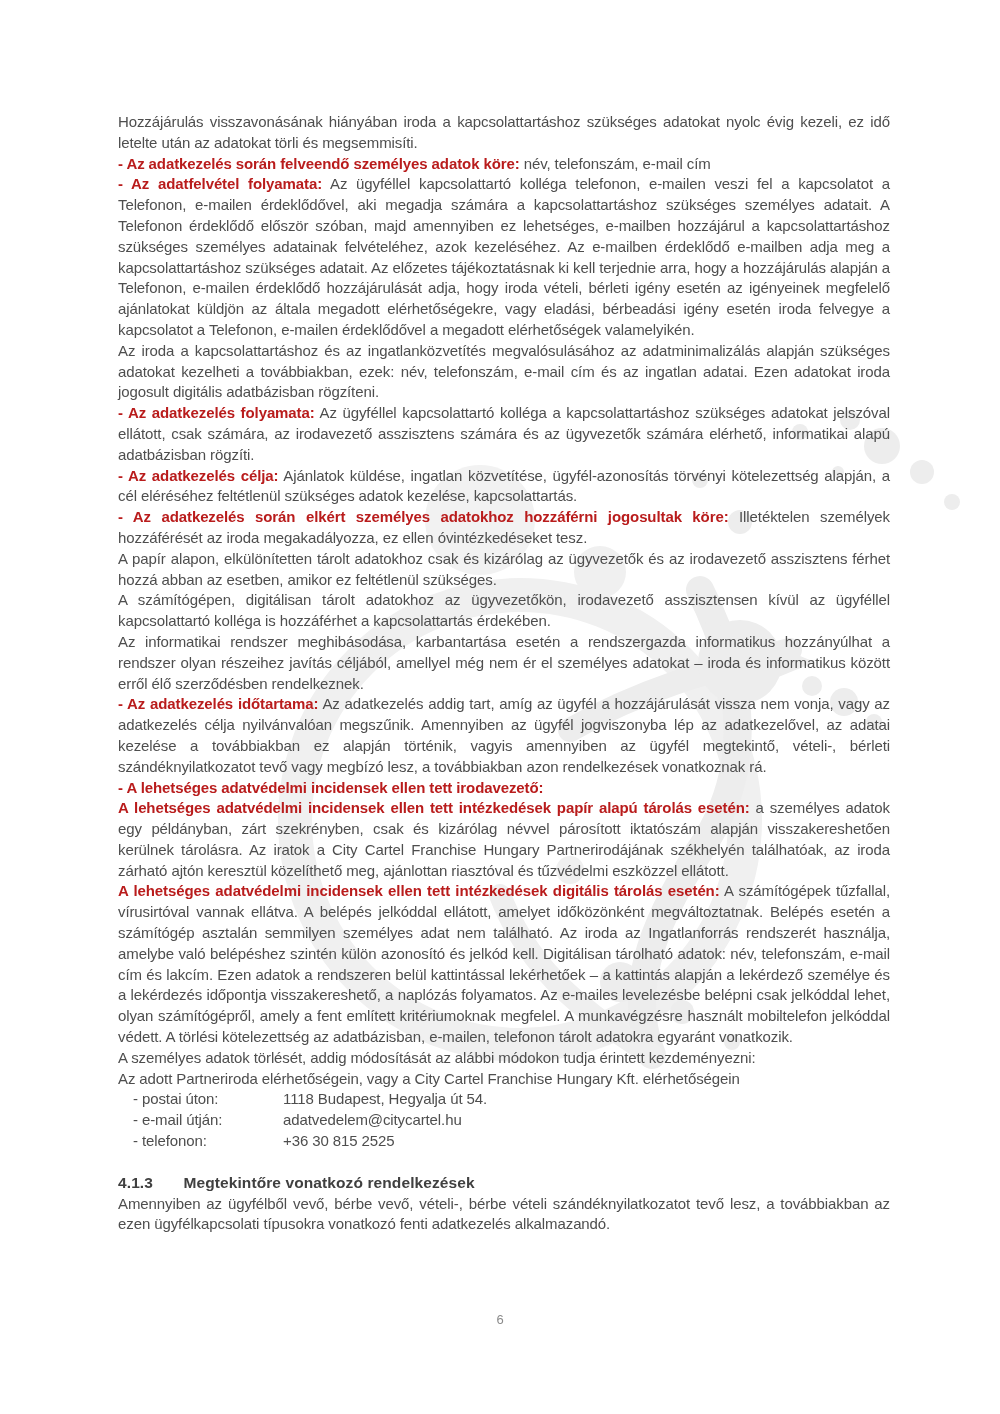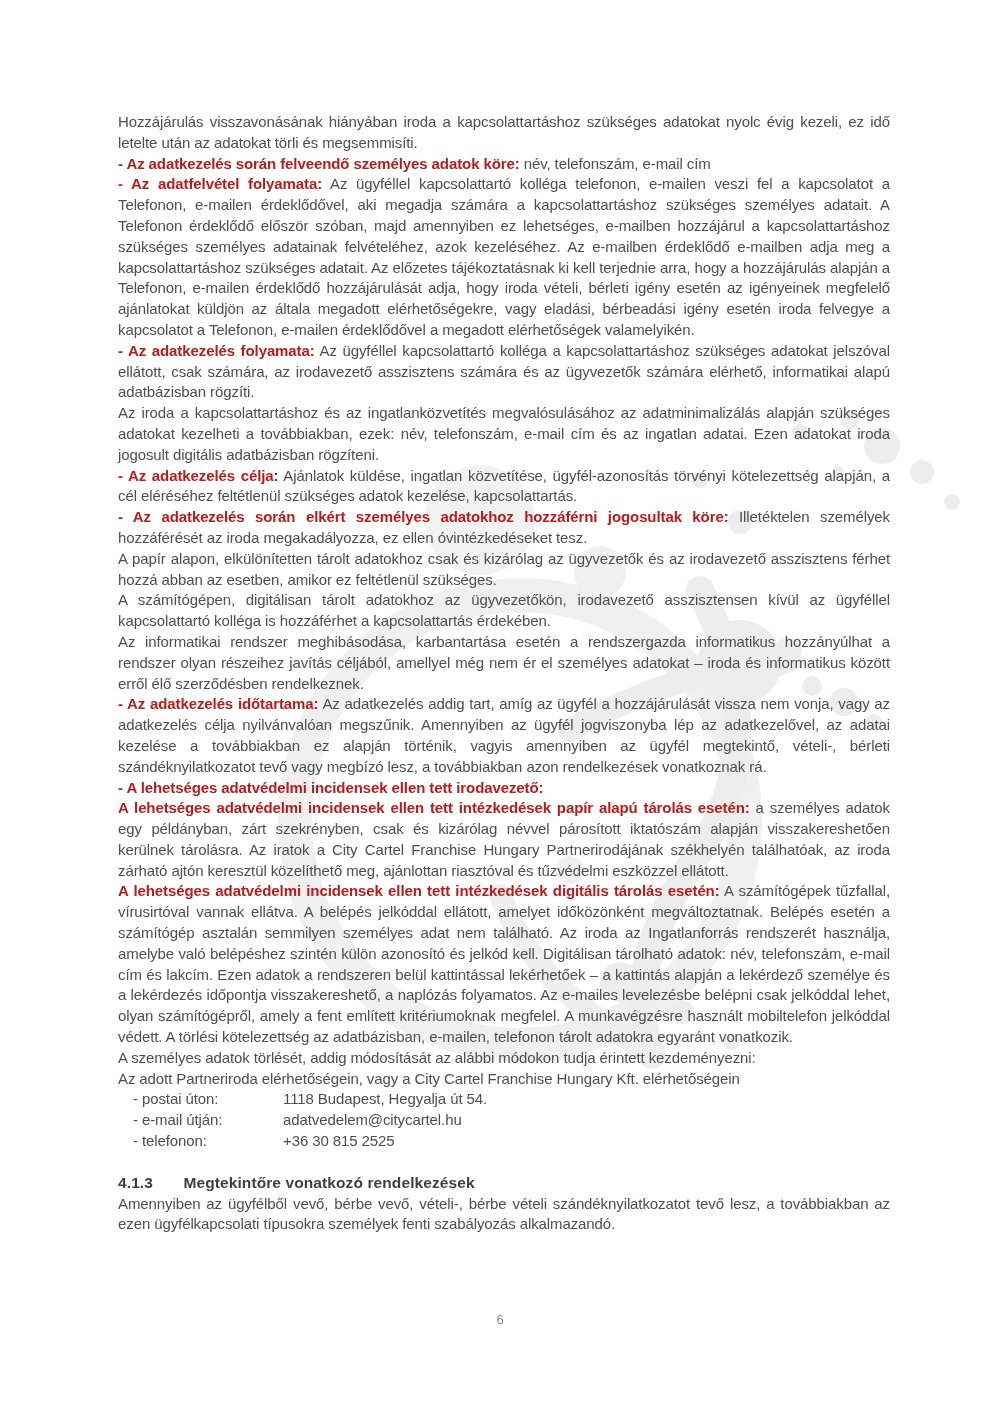--- a/index.html
+++ b/index.html
@@ -89,22 +89,22 @@
       <circle cx="300" cy="520" r="14" fill="#f0f0f0"></circle>
     </g>
   </svg>
 
   <div class="content">
 
     <div id="blocks">
         <p class="para">Hozzájárulás visszavonásának hiányában iroda a kapcsolattartáshoz szükséges adatokat nyolc évig kezeli, ez idő letelte után az adatokat törli és megsemmisíti.</p>
         <p class="para"><b>- Az adatkezelés során felveendő személyes adatok köre:</b> név, telefonszám, e-mail cím</p>
         <p class="para"><b>- Az adatfelvétel folyamata:</b> Az ügyféllel kapcsolattartó kolléga telefonon, e-mailen veszi fel a kapcsolatot a Telefonon, e-mailen érdeklődővel, aki megadja számára a kapcsolattartáshoz szükséges személyes adatait. A Telefonon érdeklődő először szóban, majd amennyiben ez lehetséges, e-mailben hozzájárul a kapcsolattartáshoz szükséges személyes adatainak felvételéhez, azok kezeléséhez. Az e-mailben érdeklődő e-mailben adja meg a kapcsolattartáshoz szükséges adatait. Az előzetes tájékoztatásnak ki kell terjednie arra, hogy a hozzájárulás alapján a Telefonon, e-mailen érdeklődő hozzájárulását adja, hogy iroda vételi, bérleti igény esetén az igényeinek megfelelő ajánlatokat küldjön az általa megadott elérhetőségekre, vagy eladási, bérbeadási igény esetén iroda felvegye a kapcsolatot a Telefonon, e-mailen érdeklődővel a megadott elérhetőségek valamelyikén.</p>
+        <p class="para">Az iroda a kapcsolattartáshoz és az ingatlanközvetítés megvalósulásához az adatminimalizálás alapján szükséges adatokat kezelheti a továbbiakban, ezek: név, telefonszám, e-mail cím és az ingatlan adatai. Ezen adatokat iroda jogosult digitális adatbázisban rögzíteni.</p>
         <p class="para"><b>- Az adatkezelés folyamata:</b> Az ügyféllel kapcsolattartó kolléga a kapcsolattartáshoz szükséges adatokat jelszóval ellátott, csak számára, az irodavezető asszisztens számára és az ügyvezetők számára elérhető, informatikai alapú adatbázisban rögzíti.</p>
-        <p class="para">Az iroda a kapcsolattartáshoz és az ingatlanközvetítés megvalósulásához az adatminimalizálás alapján szükséges adatokat kezelheti a továbbiakban, ezek: név, telefonszám, e-mail cím és az ingatlan adatai. Ezen adatokat iroda jogosult digitális adatbázisban rögzíteni.</p>
         <p class="para"><b>- Az adatkezelés célja:</b> Ajánlatok küldése, ingatlan közvetítése, ügyfél-azonosítás törvényi kötelezettség alapján, a cél eléréséhez feltétlenül szükséges adatok kezelése, kapcsolattartás.</p>
         <p class="para"><b>- Az adatkezelés során elkért személyes adatokhoz hozzáférni jogosultak köre:</b> Illetéktelen személyek hozzáférését az iroda megakadályozza, ez ellen óvintézkedéseket tesz.</p>
         <p class="para">A papír alapon, elkülönítetten tárolt adatokhoz csak és kizárólag az ügyvezetők és az irodavezető asszisztens férhet hozzá abban az esetben, amikor ez feltétlenül szükséges.</p>
         <p class="para">A számítógépen, digitálisan tárolt adatokhoz az ügyvezetőkön, irodavezető asszisztensen kívül az ügyféllel kapcsolattartó kolléga is hozzáférhet a kapcsolattartás érdekében.</p>
         <p class="para">Az informatikai rendszer meghibásodása, karbantartása esetén a rendszergazda informatikus hozzányúlhat a rendszer olyan részeihez javítás céljából, amellyel még nem ér el személyes adatokat – iroda és informatikus között erről élő szerződésben rendelkeznek.</p>
         <p class="para"><b>- Az adatkezelés időtartama:</b> Az adatkezelés addig tart, amíg az ügyfél a hozzájárulását vissza nem vonja, vagy az adatkezelés célja nyilvánvalóan megszűnik. Amennyiben az ügyfél jogviszonyba lép az adatkezelővel, az adatai kezelése a továbbiakban ez alapján történik, vagyis amennyiben az ügyfél megtekintő, vételi-, bérleti szándéknyilatkozatot tevő vagy megbízó lesz, a továbbiakban azon rendelkezések vonatkoznak rá.</p>
         <p class="para"><b>- A lehetséges adatvédelmi incidensek ellen tett irodavezető:</b></p>
         <p class="para"><b>A lehetséges adatvédelmi incidensek ellen tett intézkedések papír alapú tárolás esetén:</b> a személyes adatok egy példányban, zárt szekrényben, csak és kizárólag névvel párosított iktatószám alapján visszakereshetően kerülnek tárolásra. Az iratok a City Cartel Franchise Hungary Partnerirodájának székhelyén találhatóak, az iroda zárható ajtón keresztül közelíthető meg, ajánlottan riasztóval és tűzvédelmi eszközzel ellátott.</p>
         <p class="para"><b>A lehetséges adatvédelmi incidensek ellen tett intézkedések digitális tárolás esetén:</b> A számítógépek tűzfallal, vírusirtóval vannak ellátva. A belépés jelkóddal ellátott, amelyet időközönként megváltoztatnak. Belépés esetén a számítógép asztalán semmilyen személyes adat nem található. Az iroda az Ingatlanforrás rendszerét használja, amelybe való belépéshez szintén külön azonosító és jelkód kell. Digitálisan tárolható adatok: név, telefonszám, e-mail cím és lakcím. Ezen adatok a rendszeren belül kattintással lekérhetőek – a kattintás alapján a lekérdező személye és a lekérdezés időpontja visszakereshető, a naplózás folyamatos. Az e-mailes levelezésbe belépni csak jelkóddal lehet, olyan számítógépről, amely a fent említett kritériumoknak megfelel. A munkavégzésre használt mobiltelefon jelkóddal védett. A törlési kötelezettség az adatbázisban, e-mailen, telefonon tárolt adatokra egyaránt vonatkozik.</p>
         <p class="para">A személyes adatok törlését, addig módosítását az alábbi módokon tudja érintett kezdeményezni:</p>
@@ -124,17 +124,17 @@
           <span class="contact-label">- telefonon:</span>
           <span class="contact-value">+36 30 815 2525</span>
         </div>
       </div>
 
     <p class="heading">
       <span class="sec-num">4.1.3</span>
       <span class="sec-title">Megtekintőre vonatkozó rendelkezések</span>
     </p>
 
-    <p class="para">Amennyiben az ügyfélből vevő, bérbe vevő, vételi-, bérbe vételi szándéknyilatkozatot tevő lesz, a továbbiakban az ezen ügyfélkapcsolati típusokra személyek fenti szabályozás alkalmazandó.</p>
+    <p class="para">Amennyiben az ügyfélből vevő, bérbe vevő, vételi-, bérbe vételi szándéknyilatkozatot tevő lesz, a továbbiakban az ezen ügyfélkapcsolati típusokra vonatkozó fenti adatkezelés alkalmazandó.</p>
   </div>
 
   <div class="footer">6</div>
 </div>
 
 </body></html>

